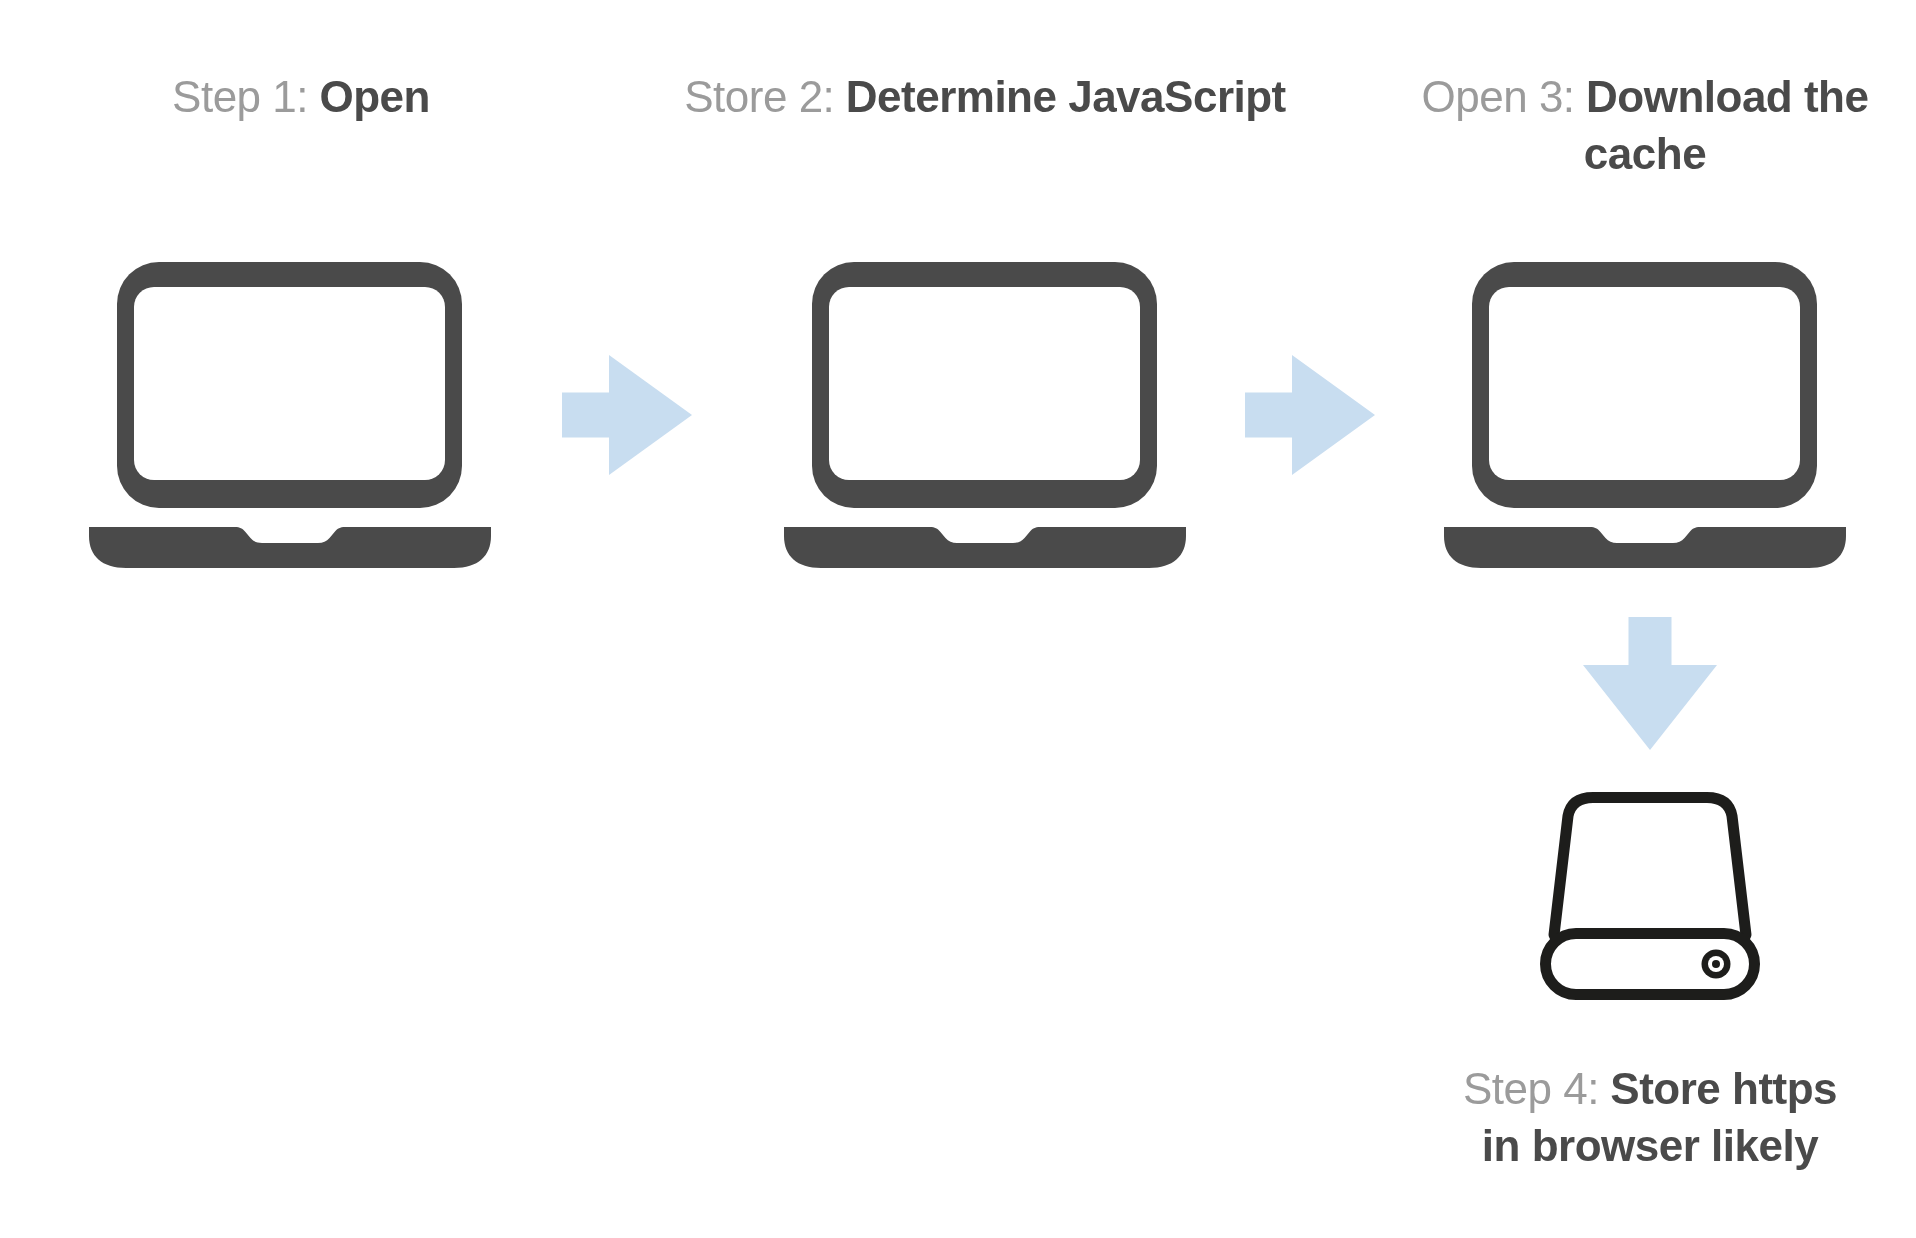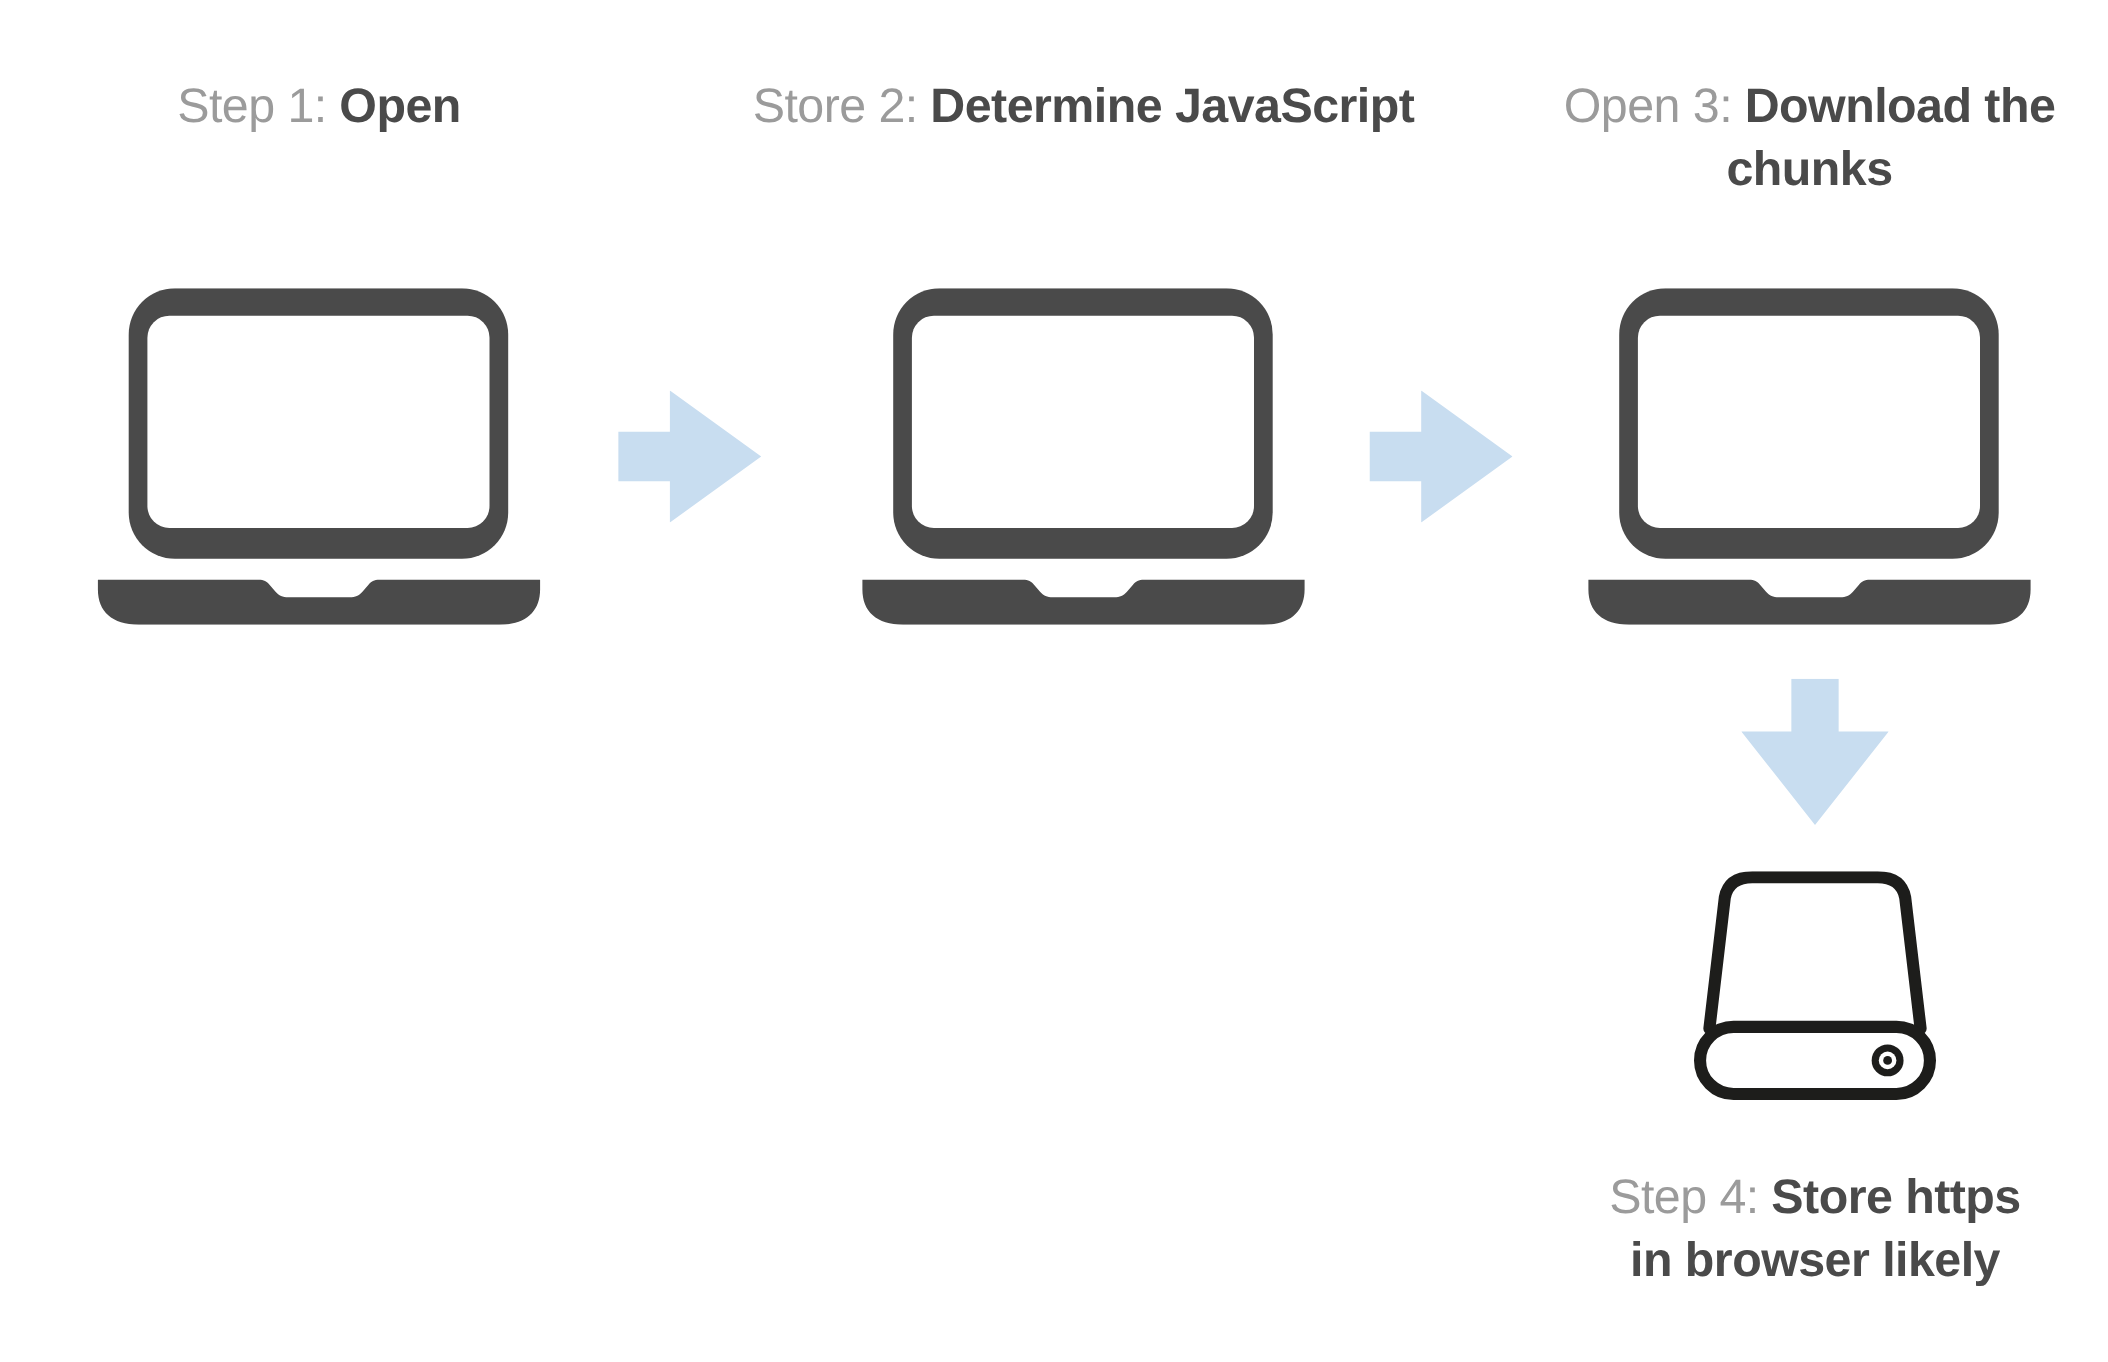--- a/index.html
+++ b/index.html
@@ -39,21 +39,21 @@
   }
   .icon{position:absolute;display:block;}
   .laptop-svg .solid{fill:var(--icon-dark);}
   .laptop-svg .screen{fill:#ffffff;}
   .arrow-svg path{fill:var(--arrow-blue);}
   .drive-svg .outline{fill:none;stroke:var(--drive-outline);stroke-width:11;stroke-linecap:round;stroke-linejoin:round;}
   .drive-svg .led-outer{fill:var(--drive-outline);}
   .drive-svg .led-mid{fill:#ffffff;}
   .drive-svg .led-dot{fill:var(--drive-outline);}
   
-  .label-1{left:0px;   width:580px; top:68px;}
+  .label-1{left:11px;   width:580px; top:68px;}
   .label-2{left:655px; width:660px; top:68px;}
   .label-3{left:1345px;width:600px; top:68px;}
   .label-4{left:1350px;width:600px; top:1060px;}
   .laptop-1{left:87px;  top:262px; width:406px; height:306px;}
   .laptop-2{left:782px; top:262px; width:406px; height:306px;}
   .laptop-3{left:1442px;top:262px; width:406px; height:306px;}
   .arrow-1{left:562px; top:355px; width:130px; height:120px;}
   .arrow-2{left:1245px;top:355px; width:130px; height:120px;}
   .arrow-down{left:1583px;top:617px;width:134px;height:133px;}
   .drive{left:1540px;top:792px;width:220px;height:208px;}
@@ -66,21 +66,21 @@
   <div class="step-label label-1">
     <span class="muted">Step 1:</span><strong>Open</strong><br>
   </div>
 
   <div class="step-label label-2">
     <span class="muted">Store 2:</span><strong>Determine JavaScript</strong><br>
   </div>
 
   <div class="step-label label-3">
     <span class="muted">Open 3:</span><strong>Download the</strong><br>
-    <strong>chunks</strong>
+    <strong>cache</strong>
   </div>
 
   <svg class="icon laptop-svg laptop-1" viewBox="0 0 406 306" aria-hidden="true">
     <rect class="solid" x="30" y="0" width="345" height="246" rx="42"></rect>
     <rect class="screen" x="47" y="25" width="311" height="193" rx="20"></rect>
     <path class="solid" d="M2 265 H148 C153 265 155.5 266.5 158 269.5 L163.5 276 C166.5 279.5 170 281 175 281 H231 C236 281 239.5 279.5 242.5 276 L248 269.5 C250.5 266.5 253 265 258 265 H404 V274 C404 294 391 306 367 306 H39 C15 306 2 294 2 274 Z"></path>
   </svg>
 
   <svg class="icon arrow-svg arrow-1" viewBox="0 0 130 120" aria-hidden="true">
     <path d="M0 37.5 H47 V0 L130 60 L47 120 V82.5 H0 Z"></path>

